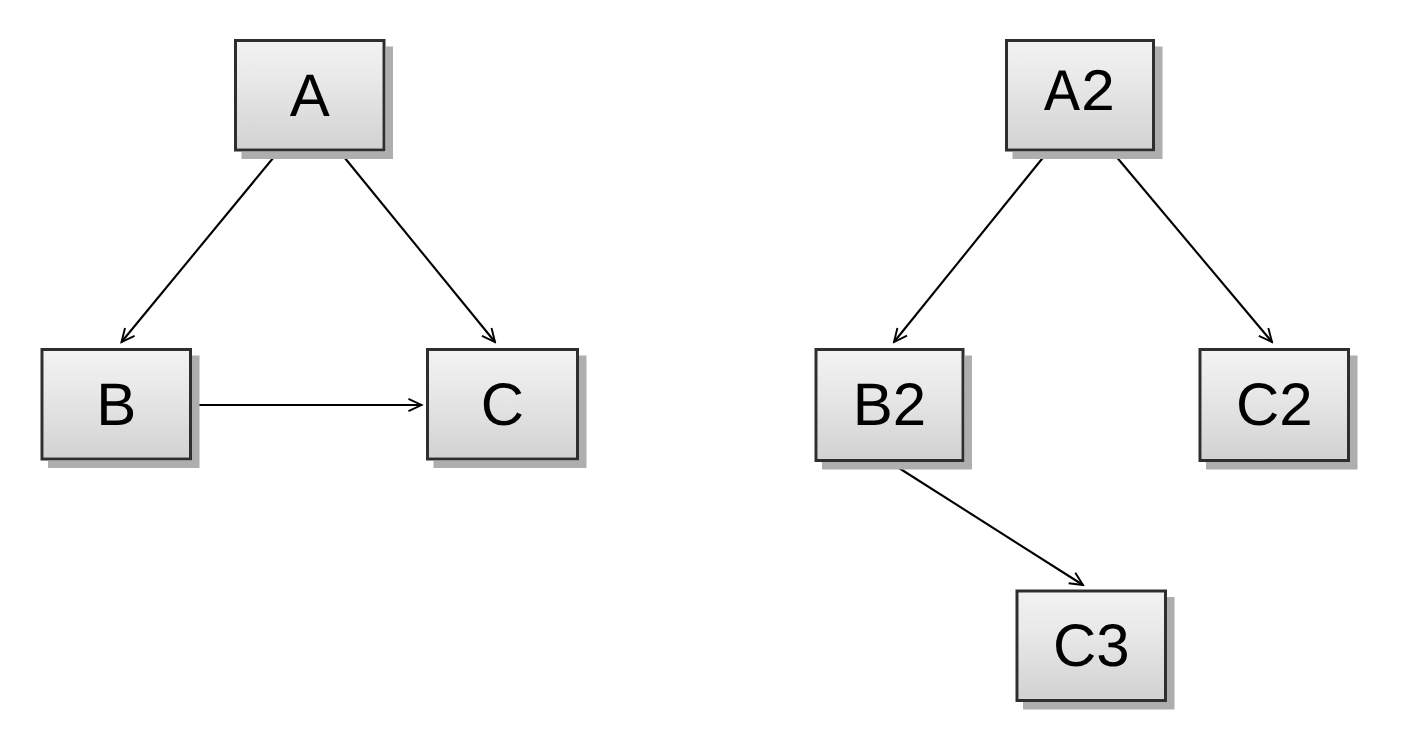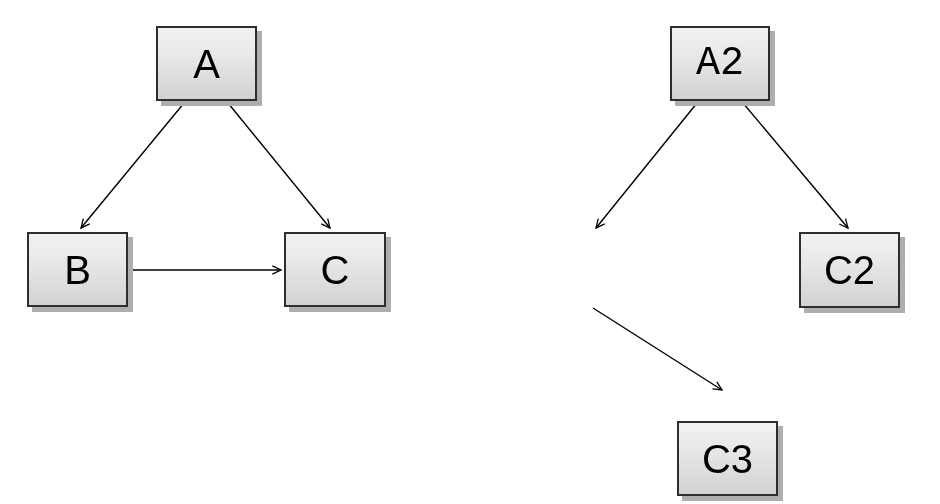--- a/index.html
+++ b/index.html
@@ -69,20 +69,23 @@
       </div>
       <div class="node" style="left: 27px; top: 232px; width: 101px; height: 75px; border-color: rgb(46, 46, 46); box-shadow: rgb(174, 174, 174) 5px 5px 0px 0px;">
         <span class="node-label" style="color: rgb(0, 0, 0);">B</span>
       </div>
       <div class="node" style="left: 284px; top: 232px; width: 102px; height: 75px; border-color: rgb(46, 46, 46); box-shadow: rgb(174, 174, 174) 5px 5px 0px 0px;">
         <span class="node-label" style="color: rgb(0, 0, 0);">C</span>
       </div>
       <div class="node" style="left: 670px; top: 26px; width: 100px; height: 75px; border-color: rgb(46, 46, 46); box-shadow: rgb(174, 174, 174) 5px 5px 0px 0px;">
         <span class="node-label" style="color: rgb(0, 0, 0); font-family: Liberation Mono, monospace;">A2</span>
       </div>
+      <div class="node" style="left: 543px; top: 232px; width: 100px; height: 76px; border-color: rgb(46, 46, 46); box-shadow: rgb(174, 174, 174) 5px 5px 0px 0px;">
+        <span class="node-label" style="color: rgb(0, 0, 0);">B2</span>
+      </div>
       <div class="node" style="left: 799px; top: 232px; width: 101px; height: 76px; border-color: rgb(46, 46, 46); box-shadow: rgb(174, 174, 174) 5px 5px 0px 0px;">
         <span class="node-label" style="color: rgb(0, 0, 0);">C2</span>
       </div>
-      <div class="node" style="left: 677px; top: 393px; width: 101px; height: 75px; border-color: rgb(46, 46, 46); box-shadow: rgb(174, 174, 174) 5px 5px 0px 0px; margin-top: 28px;">
+      <div class="node" style="left: 677px; top: 393px; width: 101px; height: 75px; border-color: rgb(46, 46, 46); box-shadow: rgb(174, 174, 174) 5px 5px 0px 0px;">
         <span class="node-label" style="color: rgb(0, 0, 0);">C3</span>
       </div>
     </div>
 </div>
 
 </body></html>

